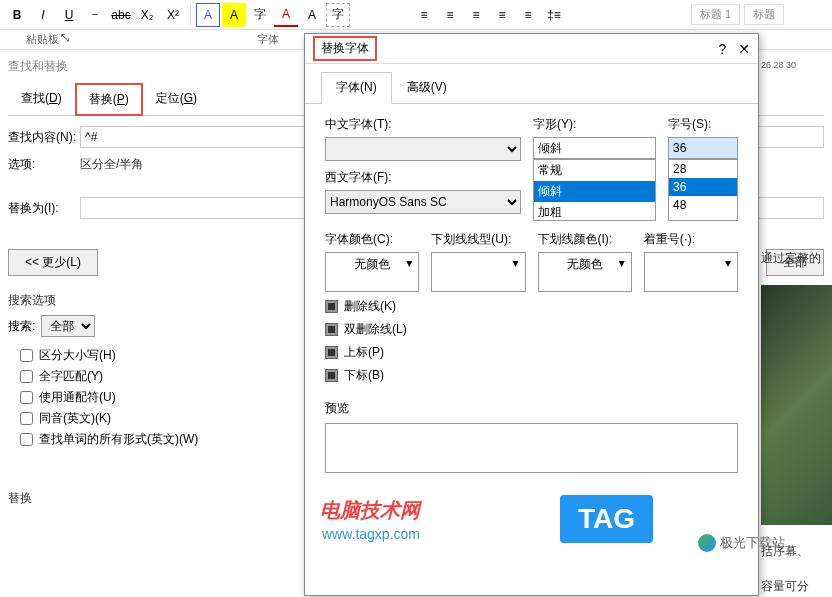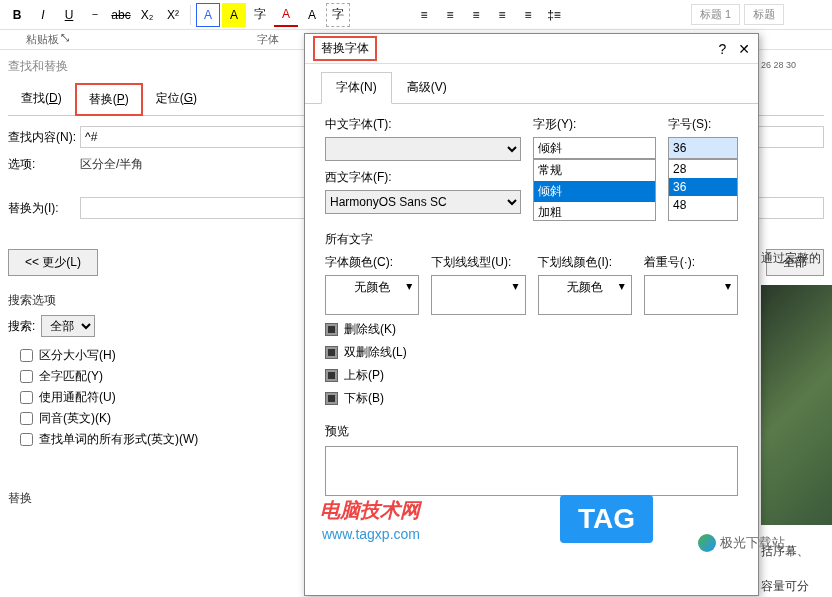--- a/index.html
+++ b/index.html
@@ -248,21 +248,20 @@
         <div class="col-label">字号(S):</div>
         <input class="font-input" value="36" style="">
         <div class="listbox">
           <div class="listbox-item">28</div>
           <div class="listbox-item selected">36</div>
           <div class="listbox-item">48</div>
         </div>
       </div>
     </div>
 
-    <div class="section-hdr">所有文字</div>
     <div class="color-grid">
       <div class="color-col">
         <div class="col-label">字体颜色(C):</div>
         <div class="color-select">无颜色</div>
       </div>
       <div class="color-col">
         <div class="col-label">下划线线型(U):</div>
         <div class="color-select"></div>
       </div>
       <div class="color-col">

